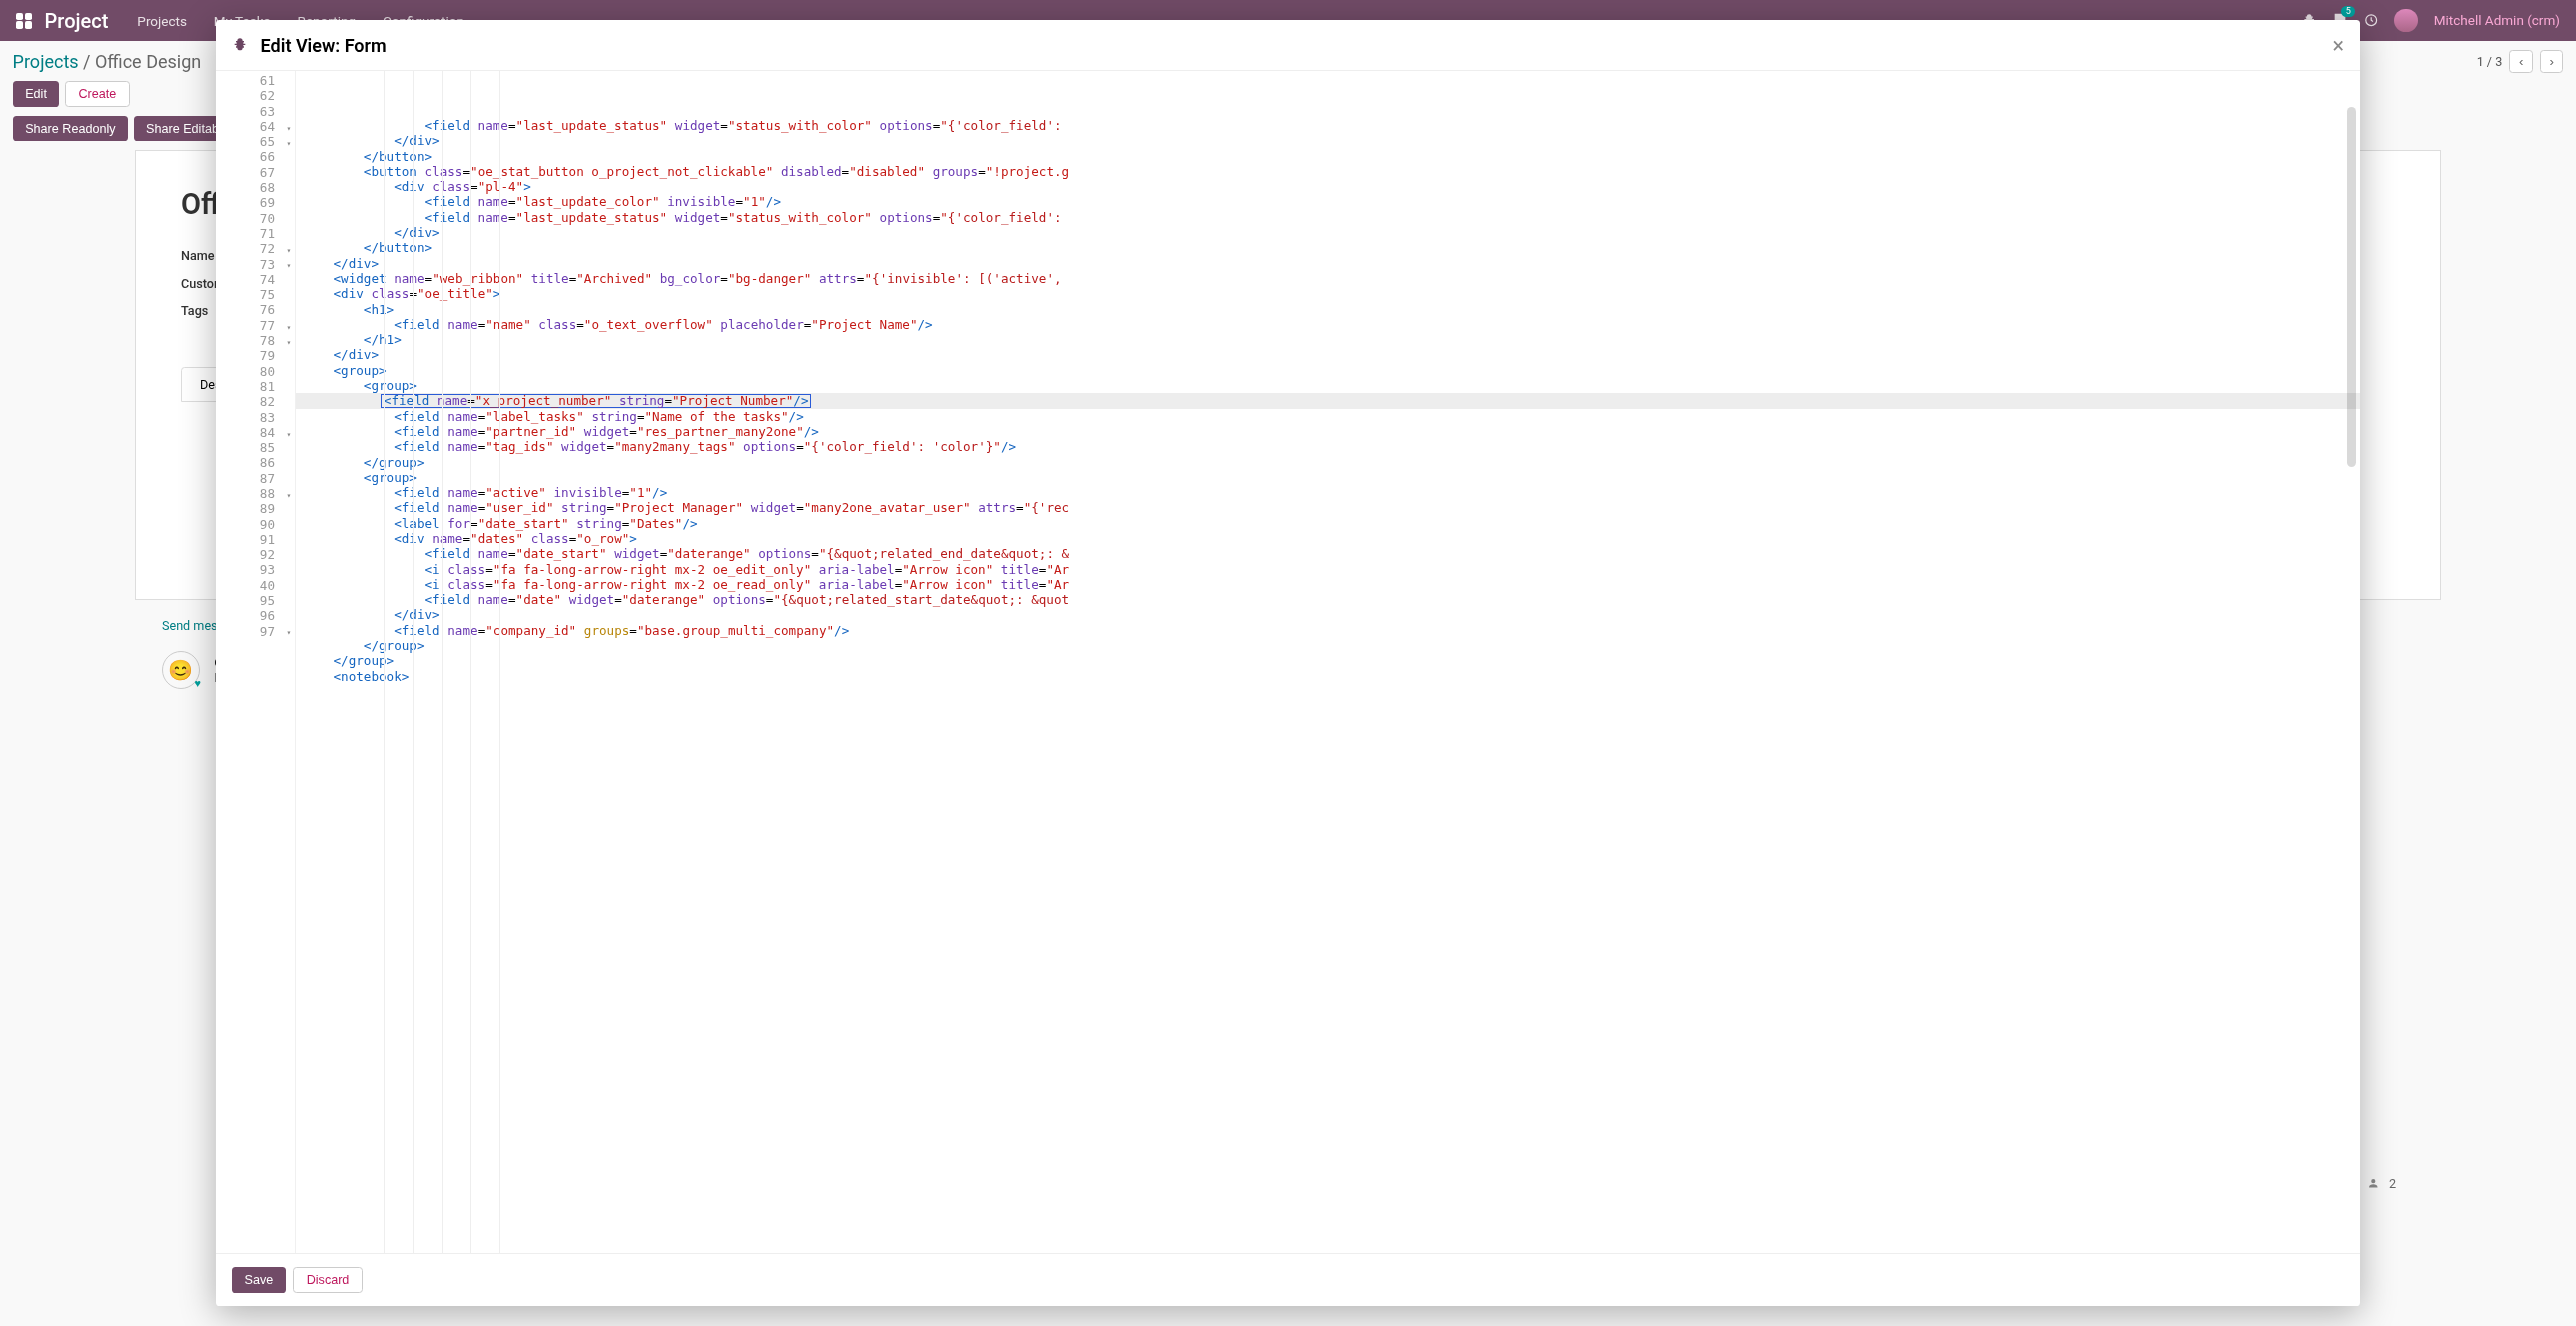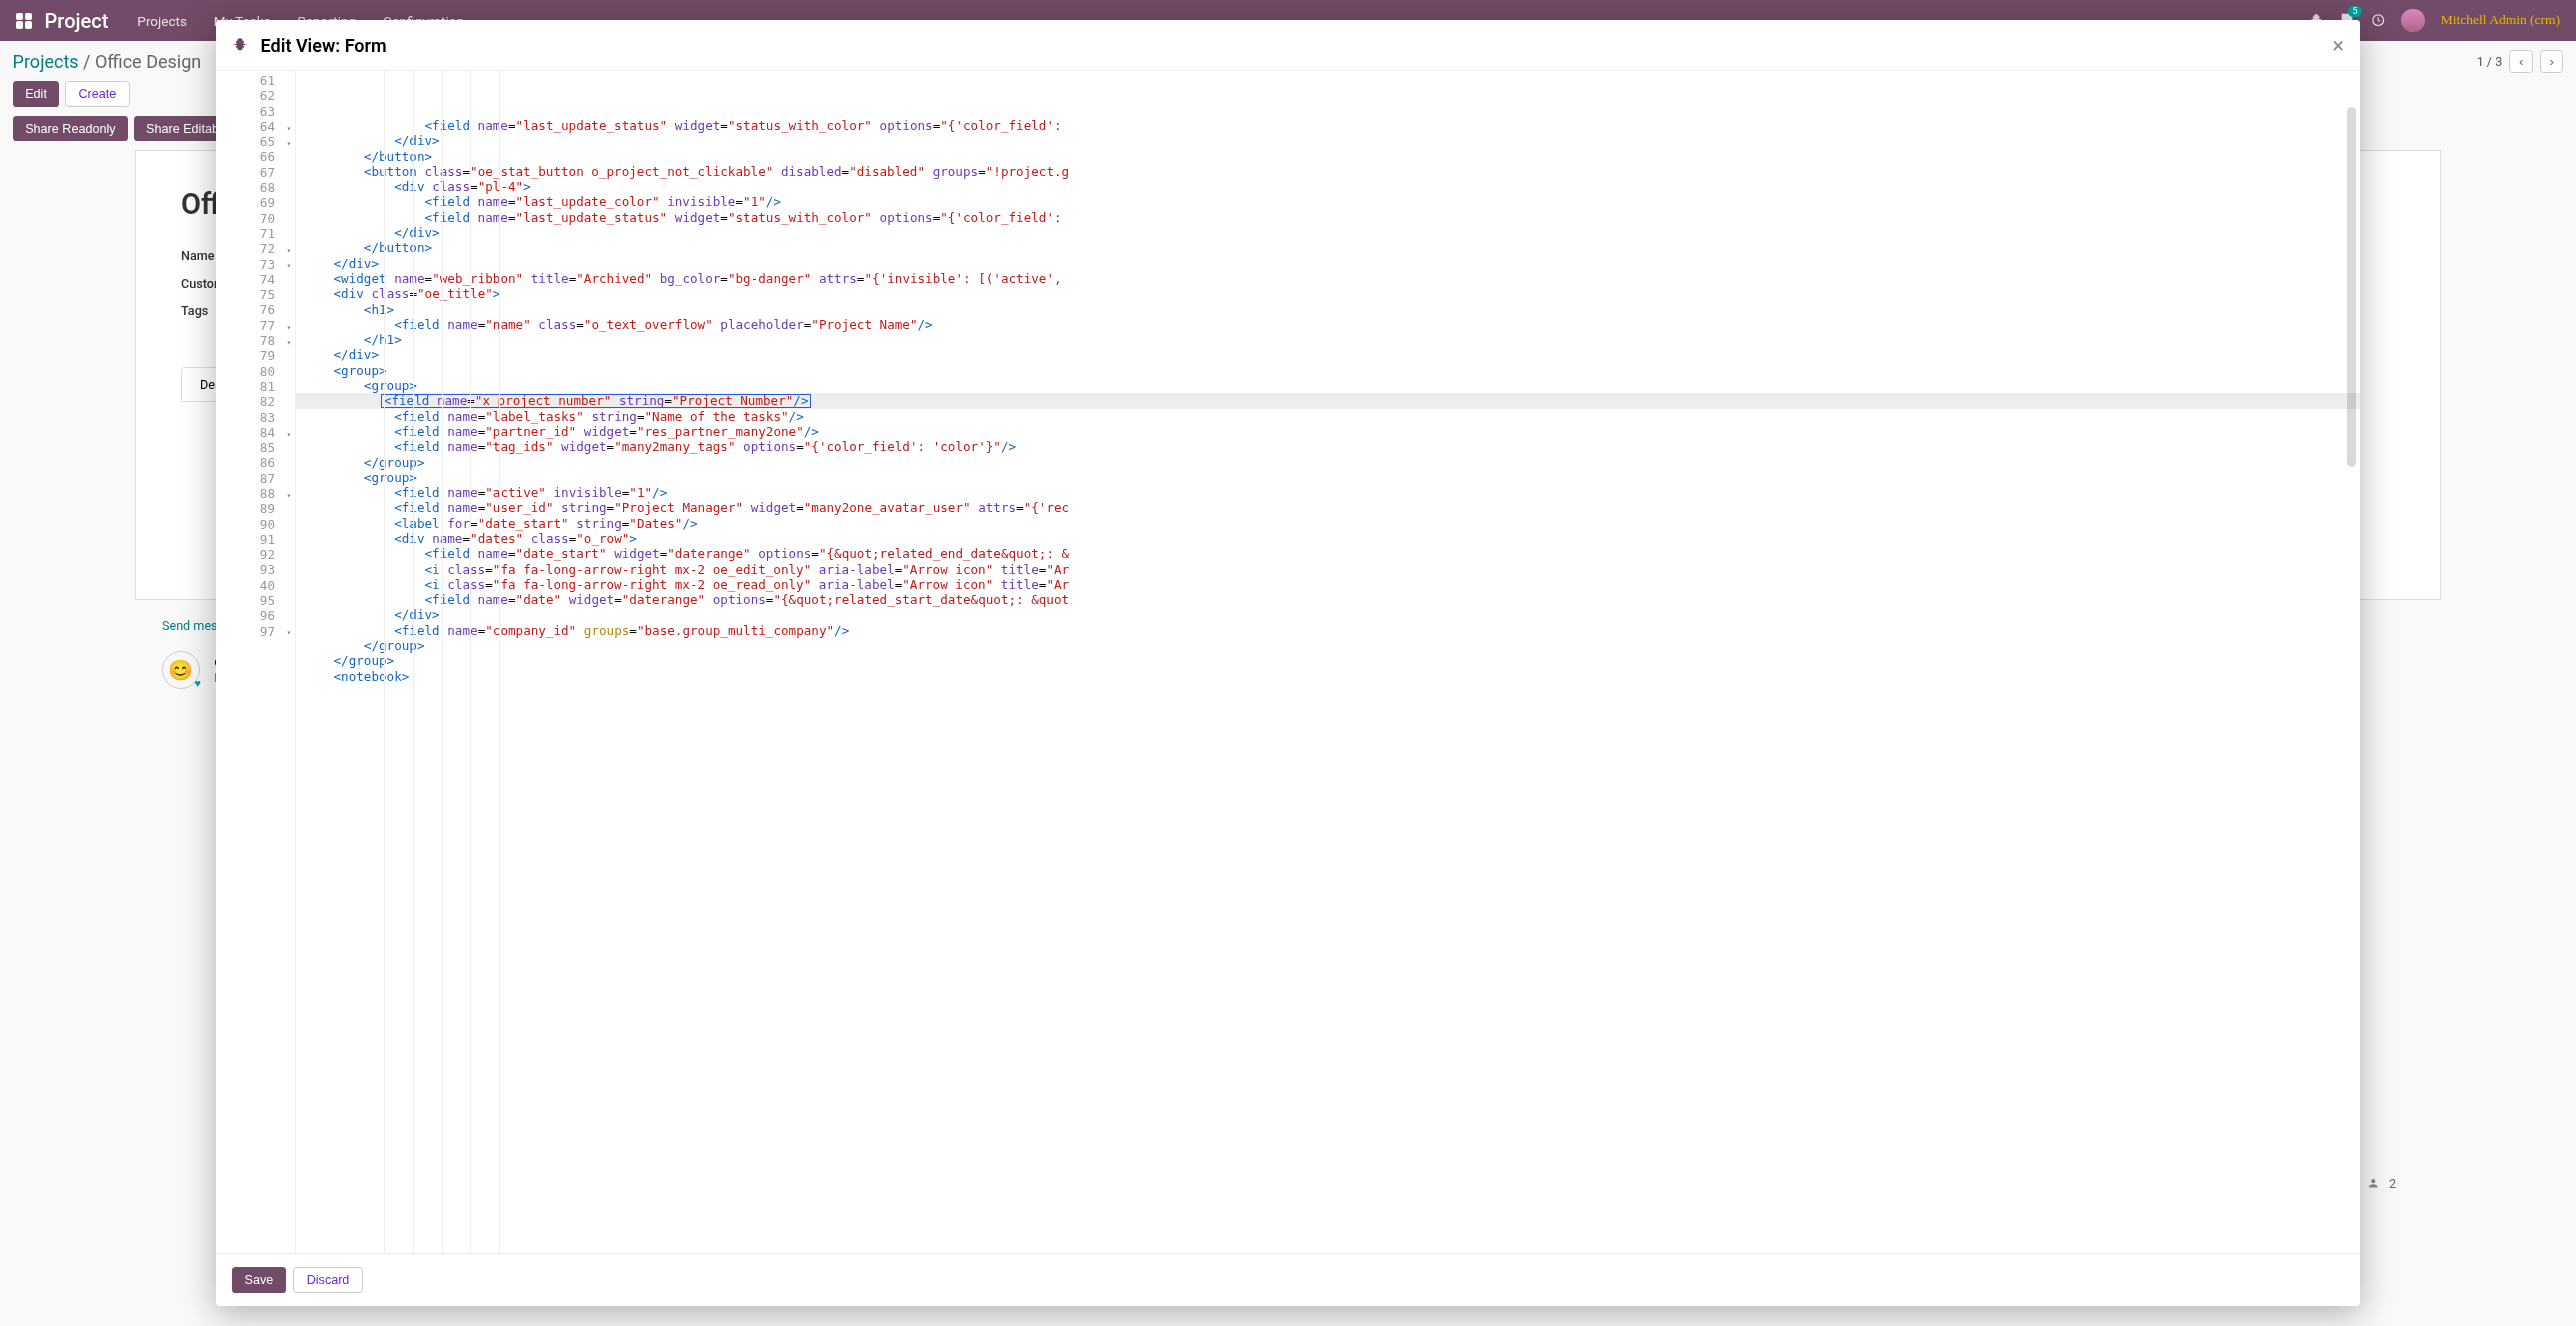--- a/index.html
+++ b/index.html
@@ -8,34 +8,34 @@
 
 .topnav { background: #714b67; height: 41px; display: flex; align-items: center; padding: 0 16px; color: #fff; }
 .topnav .apps { width: 16px; height: 16px; display: grid; grid-template-columns: 1fr 1fr; grid-template-rows: 1fr 1fr; gap: 1.8px; margin-right: 12.6px; }
 .topnav .apps span { background: #fff; border-radius: 1.8px; }
 .topnav .brand { font-size: 20px; font-weight: 500; margin-right: 29px; }
 .topnav .menu { display: flex; gap: 27px; font-size: 13.5px; color: #e8e0e5; }
 .topnav .right { margin-left: auto; display: flex; align-items: center; gap: 16px; }
 .topnav .badge-wrap { position: relative; }
 .topnav .badge-wrap .count { position: absolute; top: -5.4px; right: -7.2px; background: #00a09d; color: #fff; font-size: 9px; border-radius: 7.2px; padding: 0.9px 4.5px; }
 .topnav .avatar { width: 23.4px; height: 23.4px; border-radius: 50%; background: linear-gradient(#d8b, #a68); }
-.topnav .user { font-size: 13.5px; color: #eab308; font-family: Liberation Serif, serif; }
+.topnav .user { font-size: 13.5px; color: #f9a8d4; }
 .topnav svg { fill: #e8e0e5; }
 
 
 .crumbrow { display: flex; align-items: center; padding: 9px 12.6px 0 12.6px; }
 .crumbrow .crumbs { font-size: 18px; color: #666; }
 .crumbrow .crumbs .proj { color: #017e84; }
 .crumbrow .pager { margin-left: auto; display: flex; align-items: center; gap: 7.2px; color: #555; }
 .crumbrow .pager button { width: 23.4px; height: 23.4px; border: 0.9px solid #ccc; background: #fff; border-radius: 3.6px; color: #666; }
 
 
 .btnrow { padding: 7.2px 12.6px 9px 12.6px; display: flex; gap: 5.4px; }
 .btn-primary { background: #714b67; color: #fff; border: none; border-radius: 3.6px; padding: 5.4px 12.6px; font-size: 12.6px; }
-.btn-secondary { background: #fff; color: #6d28d9; border: 0.9px solid #ccc; border-radius: 3.6px; padding: 5.4px 12.6px; font-size: 12.6px; }
+.btn-secondary { background: #fff; color: #be185d; border: 0.9px solid #ccc; border-radius: 3.6px; padding: 5.4px 12.6px; font-size: 12.6px; }
 
 
 .sheet { background: #fff; margin: 0 135px; border: 0.9px solid #ddd; padding: 36px 45px; position: relative; min-height: 450px; }
 .sheet .title { font-size: 29px; font-weight: 600; color: #333; margin-bottom: 27px; }
 .sheet .row { display: flex; margin-bottom: 12.6px; }
 .sheet .row .label { width: 180px; color: #333; font-weight: 500; }
 
 .chatter { margin: 18px 162px; display: flex; align-items: center; gap: 14.4px; }
 .chatter .emoji-avatar { width: 38px; height: 38px; border-radius: 50%; border: 1.8px solid #ccc; display: flex; align-items: center; justify-content: center; font-size: 20px; position: relative; }
 .chatter .emoji-avatar::after { content:"♥"; position:absolute; bottom:-1.8px; right:-1.8px; color:#00a09d; font-size:10.8px; }

